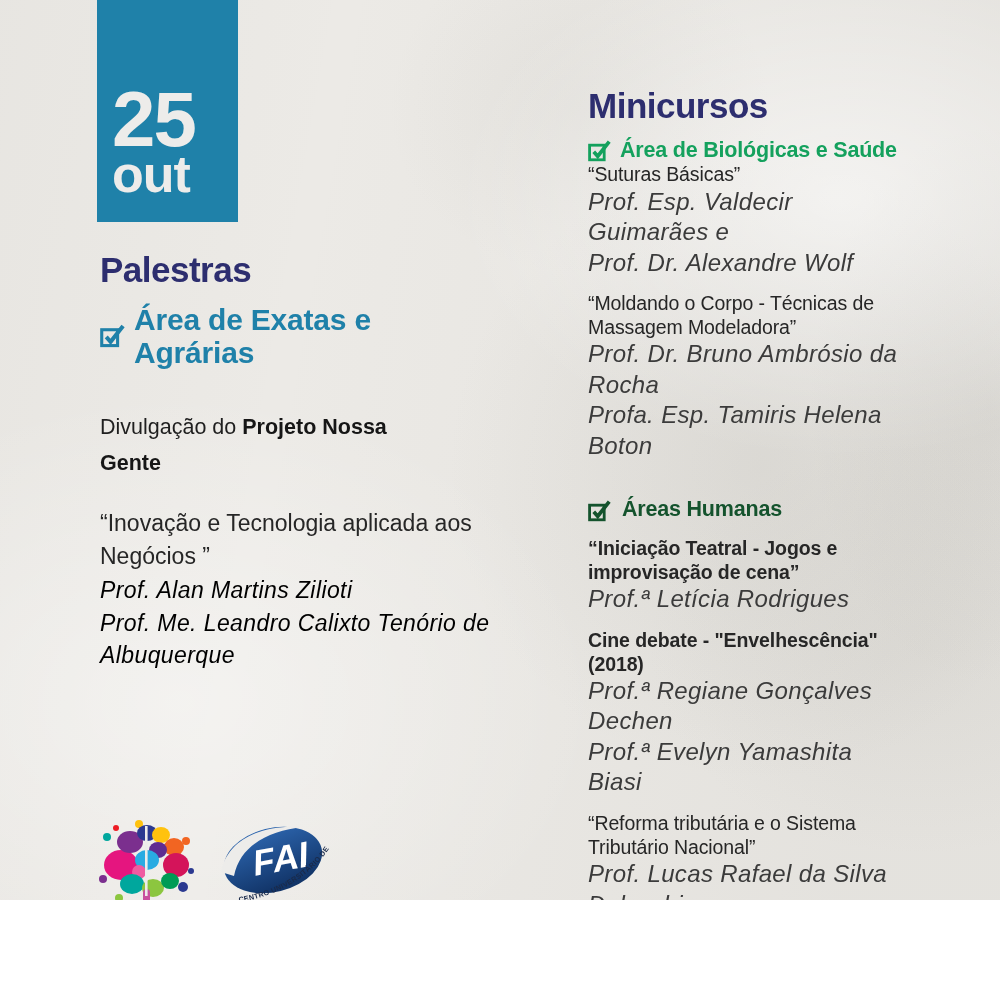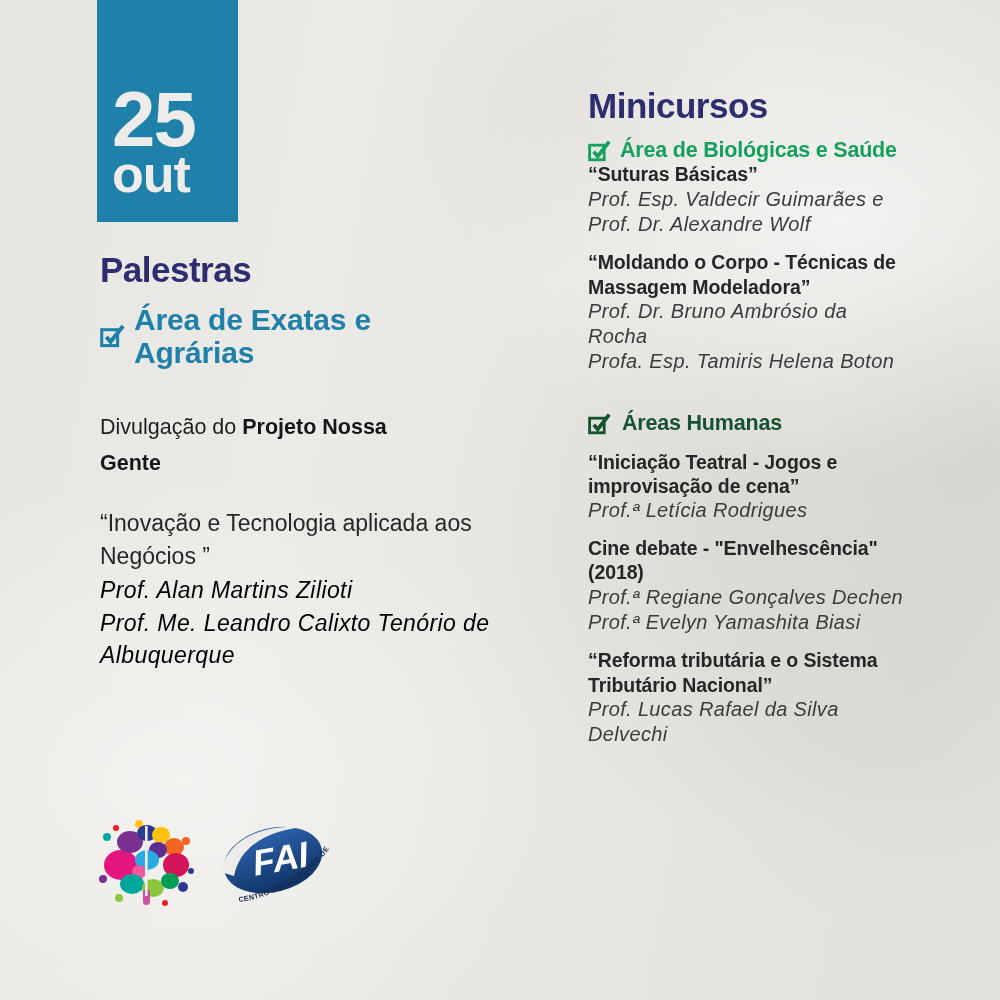--- a/index.html
+++ b/index.html
@@ -1,17 +1,17 @@
 <!DOCTYPE html>
 <html><head>
 <meta charset="utf-8">
 <style>
   html,body{margin:0;padding:0;}
   .canvas{
-    position:relative; width:1000px; height:1000px; overflow:hidden;
+    position:relative; width:1000px; height:900px; overflow:hidden;
     background:#eceae6;
     font-family:"Liberation Sans", sans-serif;
     color:#262626;
   }
   .texture{
     position:absolute; inset:0; pointer-events:none;
     background:
       radial-gradient(620px 420px at 84% 22%, rgba(255,255,255,.55), transparent 62%),
       radial-gradient(520px 520px at 76% 52%, rgba(158,156,148,.16), transparent 60%),
       radial-gradient(420px 320px at 92% 72%, rgba(168,166,158,.13), transparent 65%),
@@ -56,26 +56,26 @@
   .announce b{font-weight:800; color:#161616;}
   .talk{margin-top:26px; font-size:23px;}
   .talk-title{font-weight:500; color:#262626; line-height:1.45;}
   .talk .speaker{
     font-style:italic; color:#000000; line-height:1.43; letter-spacing:.4px; font-weight:400;
   }
   .group{margin:0;}
   .group-2{margin-top:37px;}
   .item{margin-bottom:13px;}
   .item-title{
-    font-size:19.5px; font-weight:700; color:#262626;
+    font-size:19.5px; font-weight:400; color:#262626;
     line-height:1.24; letter-spacing:-.1px;
   }
   .item-title.medium{font-weight:600;}
   .item .speaker{
-    font-size:20px; font-style:italic; color:#3b3b3b;
+    font-size:24px; font-style:italic; color:#3b3b3b;
     line-height:1.27; letter-spacing:.35px;
   }
   
   .logos{position:absolute; left:95px; top:818px; display:flex; align-items:center; gap:12px;}
   .brain-logo{width:102px; height:90px;}
   .fai-logo{width:134px; height:92px;}
 </style>
 </head>
 <body>
 

